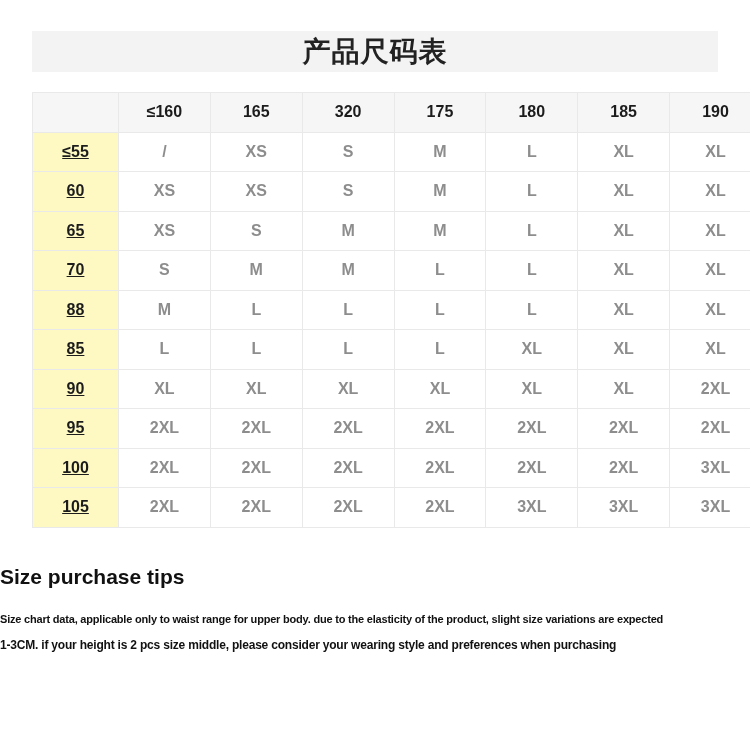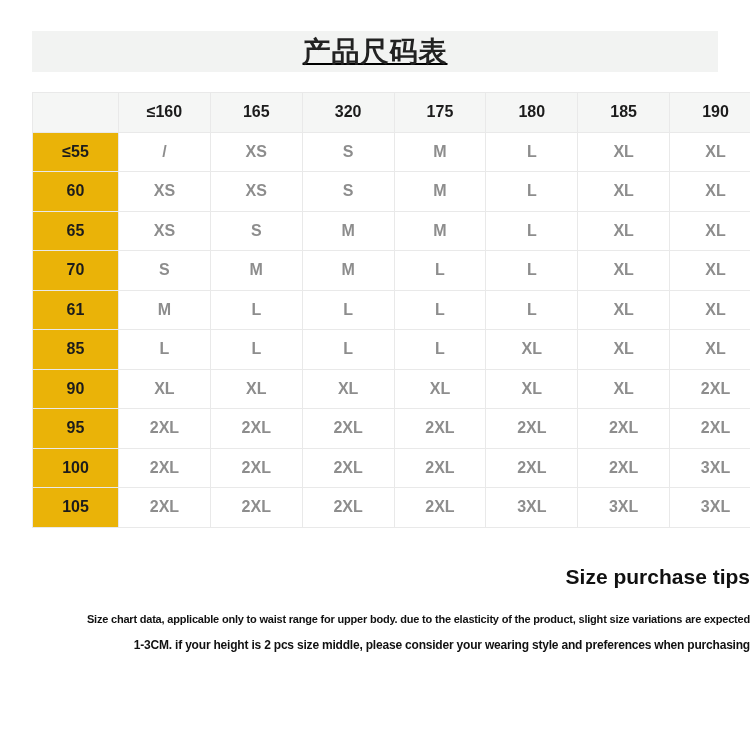--- a/index.html
+++ b/index.html
@@ -15,21 +15,20 @@
   .page { width: 750px; height: 750px; background: #ffffff; }
 
   
   .title-bar {
     margin: 31px 32px 0 32px;
     height: 41px;
     background: #f2f3f2;
     display: flex;
     align-items: center;
     justify-content: center;
-    text-decoration: underline;
   }
   .title {
     margin: 0;
     font-size: 28px;
     font-weight: 700;
     color: #222222;
     letter-spacing: 1px;
   }
 
   
@@ -48,32 +47,33 @@
     vertical-align: middle;
     font-size: 16px;
     line-height: 1;
   }
   .size-table thead th {
     background: #f5f6f5;
     color: #1c1c1c;
     font-weight: 700;
   }
   .size-table tbody th {
-    background: #eab308;
+    background: #fef9c3;
     color: #1c1c1c;
     font-weight: 700;
+    text-decoration: underline;
   }
   .size-table tbody td {
     background: #ffffff;
     color: #8d8d8d;
     font-weight: 600;
   }
 
   
-  .tips { text-align: right; }
+  .tips { text-align: left; }
   .tips-heading {
     margin: 37px 0 0 0;
     font-size: 21px;
     font-weight: 700;
     color: #111111;
   }
   .tips-line {
     margin: 0;
     font-weight: 700;
     color: #111111;
@@ -157,21 +157,21 @@
           <th>70</th>
           <td>S</td>
           <td>M</td>
           <td>M</td>
           <td>L</td>
           <td>L</td>
           <td>XL</td>
           <td>XL</td>
         </tr>
         <tr>
-          <th>61</th>
+          <th>88</th>
           <td>M</td>
           <td>L</td>
           <td>L</td>
           <td>L</td>
           <td>L</td>
           <td>XL</td>
           <td>XL</td>
         </tr>
         <tr>
           <th>85</th>

